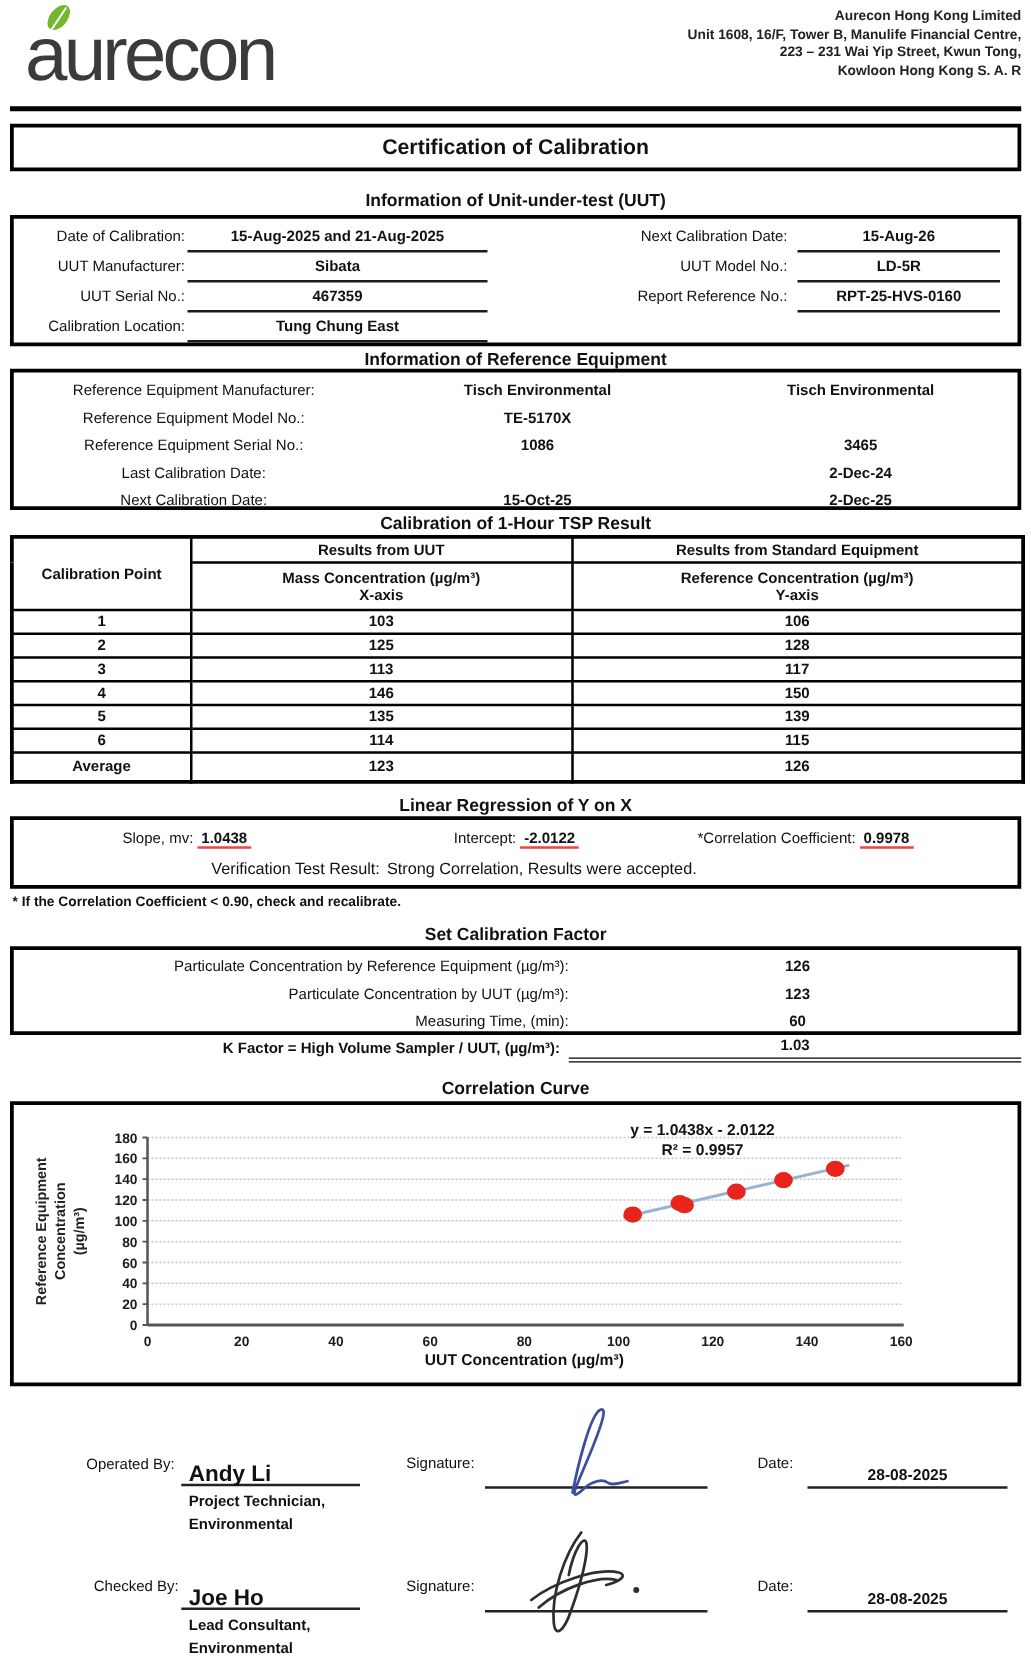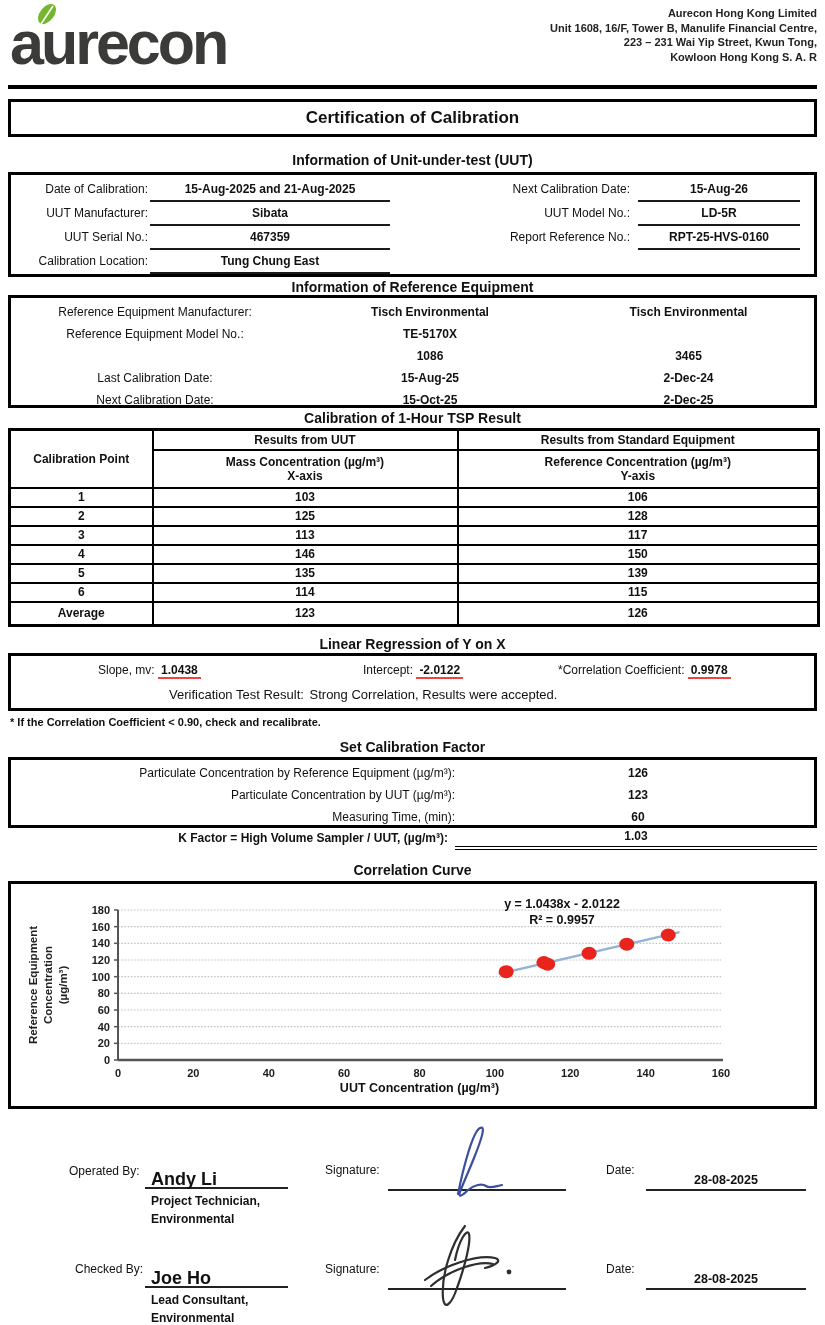--- a/index.html
+++ b/index.html
@@ -1,20 +1,20 @@
 <!DOCTYPE html>
 <html style="--brand_text: #3b3b39; --leaf_green: #74b62e; --signature_blue: #3c4f9d; --signature_dark: #2f2f2f;"><head>
 <meta charset="utf-8">
 <style>
   html,body{margin:0;padding:0;background:#fff;}
   .page{position:relative;width:825px;height:1325px;background:#fff;color:#111;
         font-family:"Liberation Sans","DejaVu Sans",sans-serif;overflow:hidden;}
   
-  .logo-text{position:absolute;left:10px;top:12px;font-size:61px;line-height:62px;
-             font-weight:700;letter-spacing:-3px;color:var(--brand_text);}
+  .logo-text{position:absolute;left:20px;top:12px;font-size:61px;line-height:62px;
+             font-weight:400;letter-spacing:-3px;color:var(--brand_text);}
   .leaf{position:absolute;left:32px;top:0px;}
   .address{position:absolute;right:8px;top:6px;text-align:right;font-size:11px;
            font-weight:700;line-height:14.5px;color:#222;}
   .rule{position:absolute;left:8px;top:85px;width:809px;height:4px;background:#000;}
   .title-box{position:absolute;left:8px;top:99px;width:809px;height:38px;border:3px solid #000;
              box-sizing:border-box;display:flex;align-items:center;justify-content:center;
              font-size:17px;font-weight:700;}
   .sec-title{position:absolute;left:0;width:825px;text-align:center;font-weight:700;font-size:14px;}
   .box{position:absolute;border:3px solid #000;box-sizing:border-box;background:#fff;}
   .fld{position:absolute;font-size:12px;height:20px;line-height:18px;}
@@ -100,24 +100,24 @@
     <div class="fld val  uut-val-r" style="top:53px;">RPT-25-HVS-0160</div>
   </div>
 
   <div class="sec-title" style="top:279px;">Information of Reference Equipment</div>
   <div class="box" style="left:8px;top:295px;width:809px;height:113px;">
     <div class="fld lblr ref-lbl" style="top:5px;">Reference Equipment Manufacturer:</div>
     <div class="fld plain ref-c1" style="top:5px;">Tisch Environmental</div>
     <div class="fld plain ref-c2" style="top:5px;">Tisch Environmental</div>
     <div class="fld lblr ref-lbl" style="top:27px;">Reference Equipment Model No.:</div>
     <div class="fld plain ref-c1" style="top:27px;">TE-5170X</div>
+    <div class="fld lblr ref-lbl" style="top:49px;">Reference Equipment Serial No.:</div>
     <div class="fld plain ref-c1" style="top:49px;">1086</div>
     <div class="fld plain ref-c2" style="top:49px;">3465</div>
     <div class="fld lblr ref-lbl" style="top:71px;">Last Calibration Date:</div>
-    <div class="fld plain ref-c1" style="top:71px;">15-Aug-25</div>
     <div class="fld plain ref-c2" style="top:71px;">2-Dec-24</div>
     <div class="fld lblr ref-lbl" style="top:93px;">Next Calibration Date:</div>
     <div class="fld plain ref-c1" style="top:93px;">15-Oct-25</div>
     <div class="fld plain ref-c2" style="top:93px;">2-Dec-25</div>
   </div>
 
   <div class="sec-title" style="top:410px;">Calibration of 1-Hour TSP Result</div>
   <table class="tsp">
     <colgroup>
         <col style="width:143px;">

